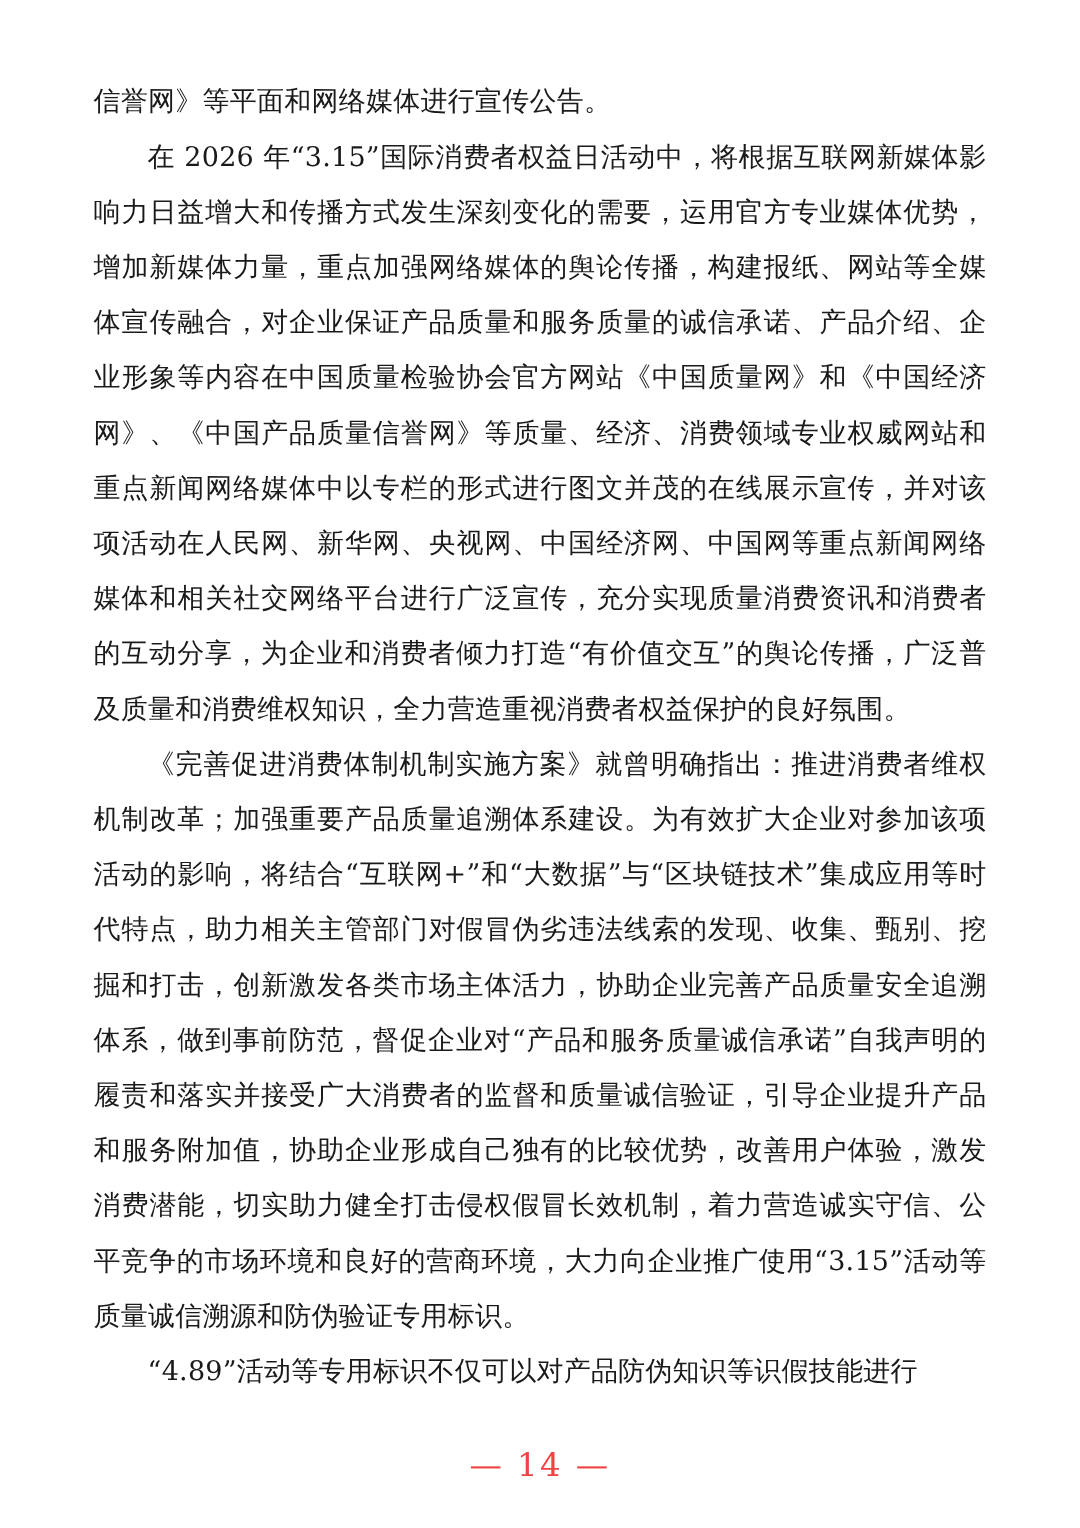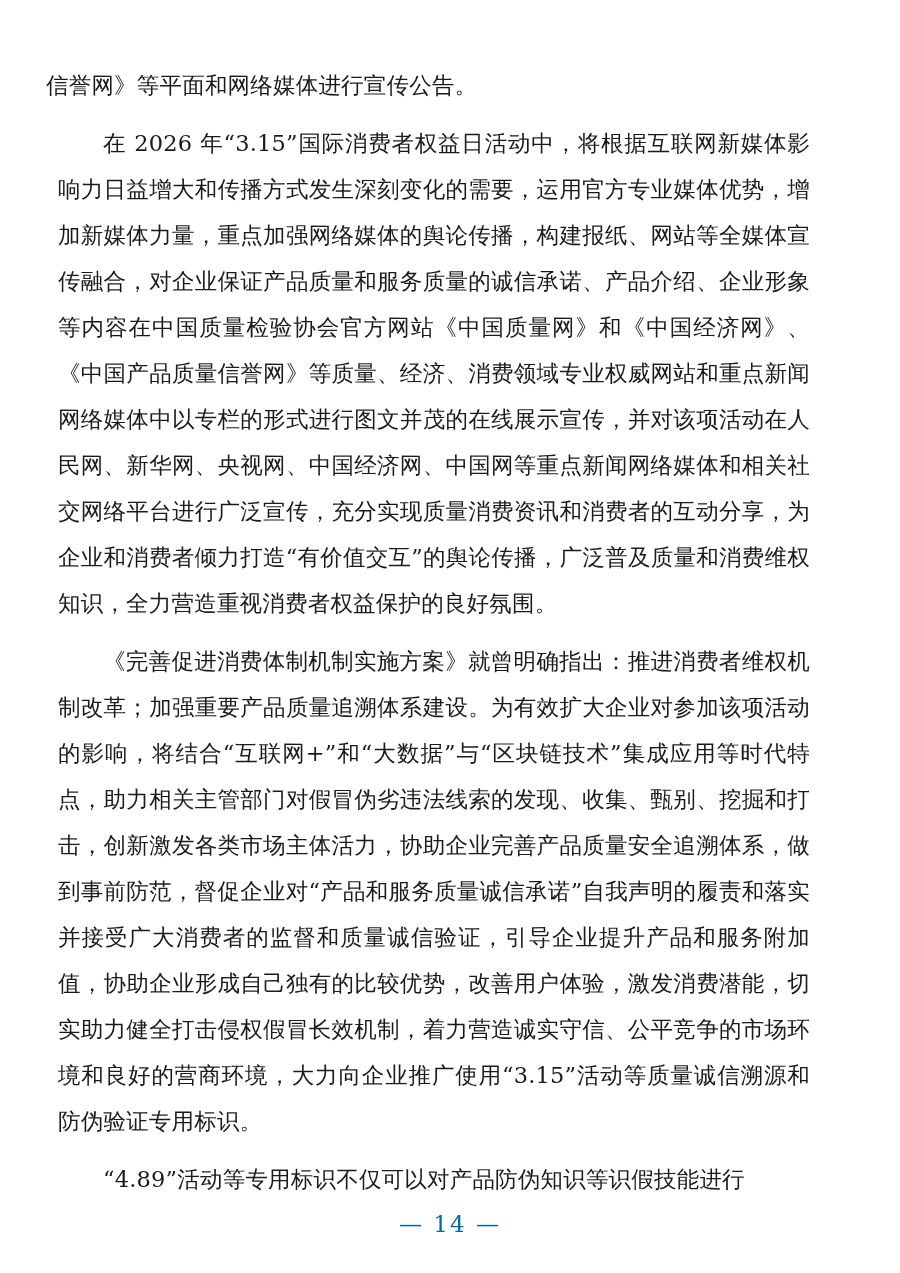--- a/index.html
+++ b/index.html
@@ -14,53 +14,53 @@
     font-family: "DejaVu Serif", "Liberation Serif", serif;
     color: #1a1a1a;
     overflow: hidden;
   }
   .page {
     position: absolute;
     top: 0; left: 0;
     width: 900px;
     height: 1273px;
     box-sizing: border-box;
-    padding: 62px 78px 0 46px;
+    padding: 62px 78px 0 78px;
   }
   .doc-body {
     font-size: 22.5px;
     line-height: 46px;
     text-align: justify;
     text-justify: inter-ideograph;
     letter-spacing: 0.2px;
   }
   .para {
     margin: 0;
     text-indent: 0;
   }
   .para-indent {
-    margin: 12px;
+    margin: 0;
     text-indent: 45px;
   }
   .heading {
     margin: 0;
     text-indent: 45px;
     font-weight: bold;
     font-family: "DejaVu Serif", "Liberation Serif", serif;
   }
   .footer {
     position: absolute;
     left: 0;
     right: 0;
     bottom: 36px;
     text-align: center;
-    font-size: 23px;
+    font-size: 27px;
     font-family: "DejaVu Serif", "Liberation Serif", serif;
     letter-spacing: 2px;
-    color: #0369a1;
+    color: #ef4444;
   }
 </style>
 </head>
 <body>
 
 <div class="page">
   <div class="doc-body">
 
     <p class="para">信誉网》等平面和网络媒体进行宣传公告。</p>
 

